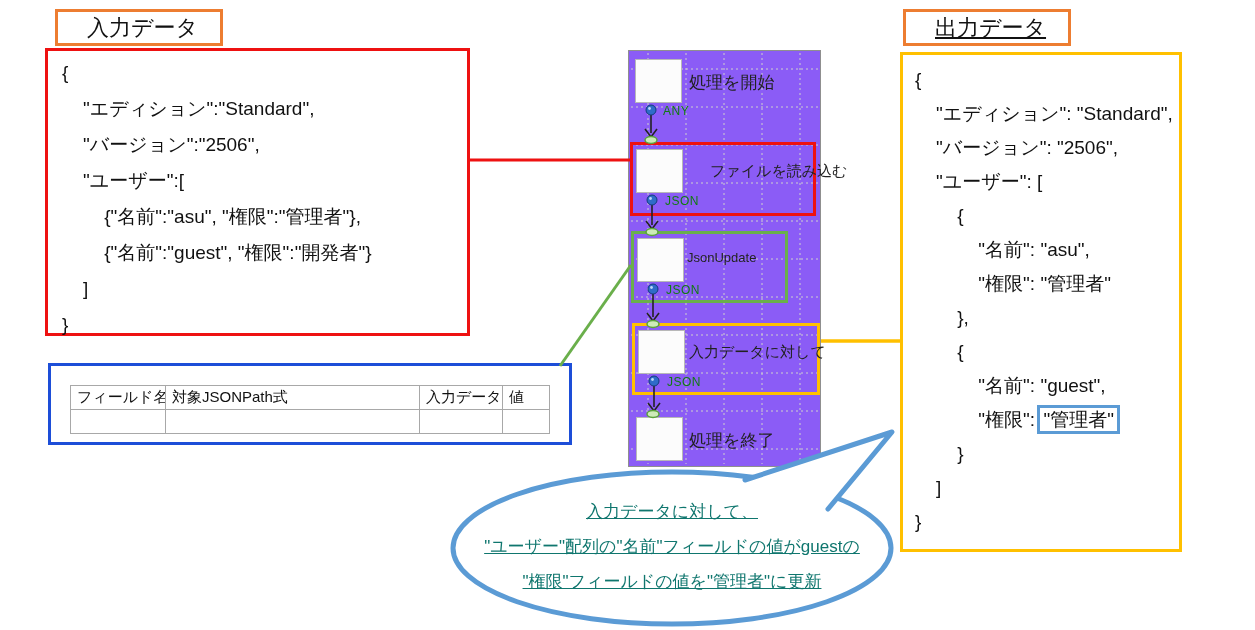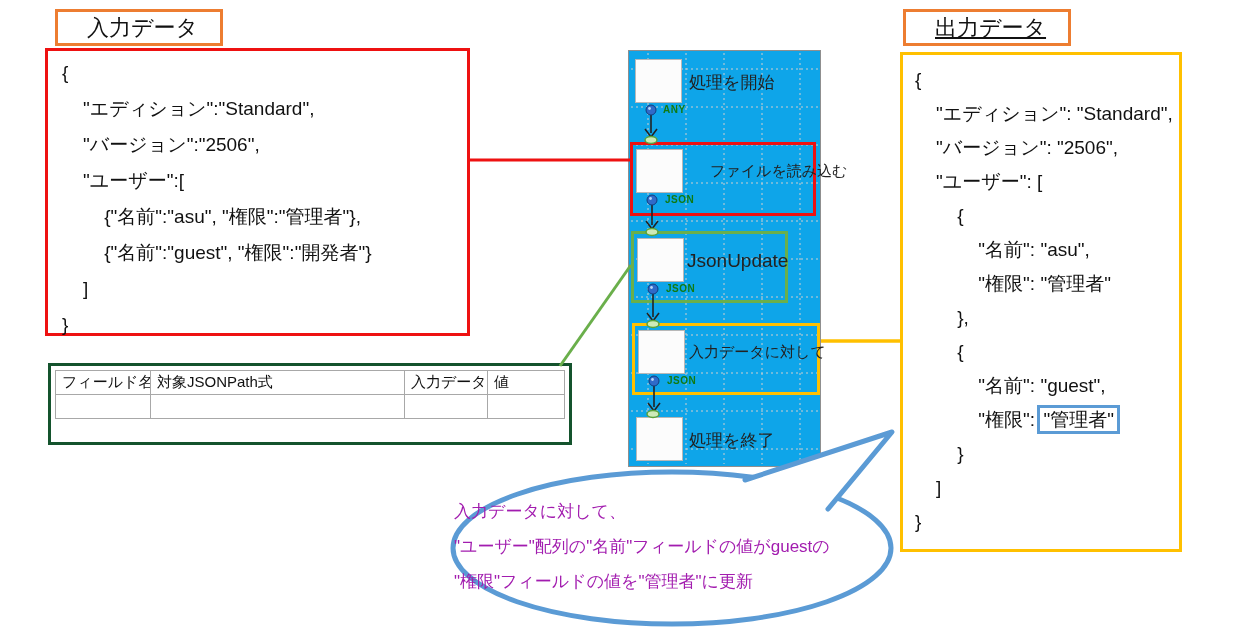--- a/index.html
+++ b/index.html
@@ -14,39 +14,39 @@
 
   
   .json-box{background:#ffffff;box-sizing:border-box;font-size:19px;color:#111;}
   .json-box.red{border:3px solid #ee1111;}
   .json-box.yellow{border:3px solid #ffc000;}
   .jline{white-space:pre;line-height:36px;padding-left:14px;}
   .out .jline{line-height:34px;padding-left:12px;}
   .hl-box{border:3px solid #5b9bd5;padding:1px 3px;margin-left:-3px;}
 
   
-  .tbl-wrap{border:3px solid #14532d;background:#ffffff;box-sizing:border-box;padding:4px;}
+  .tbl-wrap{border:3px solid #1d4ed8;background:#ffffff;box-sizing:border-box;padding:19px;}
   table.jp{border-collapse:collapse;width:100%;font-size:15px;color:#111;table-layout:fixed;}
   table.jp td,table.jp th{border:1px solid #a8a8a8;font-weight:normal;text-align:left;
       padding:2px 6px;height:24px;overflow:hidden;white-space:nowrap;box-sizing:border-box;}
 
   
-  #flow-canvas{border:1px solid #8f8f8f;background:#0ea5e9;box-sizing:border-box;}
+  #flow-canvas{border:1px solid #8f8f8f;background:#8b5cf6;box-sizing:border-box;}
   .node-icon{width:44px;height:44px;border:1px solid #b8b8b8;background:#fcfcfc;
              box-sizing:border-box;display:flex;align-items:center;justify-content:flex-end;padding-left:45px;}
   .node-label{font-size:17px;color:#222;white-space:nowrap;}
   .node-label.small{font-size:15px;}
   .hl-frame{box-sizing:border-box;position:absolute;}
   .hl-frame.red{border:3px solid #ee1111;}
   .hl-frame.green{border:3px solid #6aaf4b;}
   .hl-frame.yellow{border:3px solid #ffc000;}
-  .port-label{font-size:10px;font-weight:bold;color:#117a11;letter-spacing:.5px;white-space:nowrap;}
-
-  
-  #bubble-text{width:436px;text-align:left;font-size:17px;line-height:35px;color:#a21caf;}
+  .port-label{font-size:12px;font-weight:normal;color:#117a11;letter-spacing:.5px;white-space:nowrap;}
+
+  
+  #bubble-text{width:436px;text-align:center;font-size:17px;line-height:35px;color:#0f766e;text-decoration:underline;}
 
   svg{display:block;}
 </style>
 </head>
 <body>
 
 <div id="stage">
 
   <div class="abs cap-box" style="left:55px;top:9px;width:168px;height:37px;">
     <span>入力データ</span>
@@ -134,21 +134,21 @@
     </div>
     <div class="abs node-label small" style="left:57px;top:111px;margin-left:24px;">ファイルを読み込む</div>
 
     <div class="abs node-icon" style="left:8px;top:187px;">
       <svg width="40" height="40" viewBox="0 0 44 44">
         <path d="M20 13 q7 -9 16 -4" stroke="#6e8fe0" fill="none" stroke-width="2.5"></path>
         <path d="M33 4 l6 5 l-8 3 z" fill="#6e8fe0"></path>
         <text x="2" y="34" font-size="12.5" font-weight="bold" font-style="italic" fill="#2b4fd0" stroke="#17317f" stroke-width="0.4">{JSON}</text>
       </svg>
     </div>
-    <div class="abs node-label" style="left:58px;top:199px;font-size:19px;">JsonUpdate</div>
+    <div class="abs node-label" style="left:58px;top:199px;font-size:13px;">JsonUpdate</div>
 
     <div class="abs node-icon" style="left:9px;top:279px;">
       <svg width="40" height="40" viewBox="0 0 44 44">
         <rect x="5" y="20" width="34" height="17" rx="4" fill="#efefef" stroke="#9a9a9a"></rect>
         <rect x="5" y="28" width="34" height="9" rx="4" fill="#d9d9d9" stroke="#9a9a9a"></rect>
         <circle cx="33" cy="32.5" r="1.8" fill="#39c3d4"></circle>
         <path d="M22 20 L13 10 L18 10 L18 3 L26 3 L26 10 L31 10 Z" fill="#f6a832" stroke="#c77f14" stroke-width="1.5" stroke-linejoin="round"></path>
       </svg>
     </div>
     <div class="abs node-label small" style="left:60px;top:292px;">入力データに対して</div>

